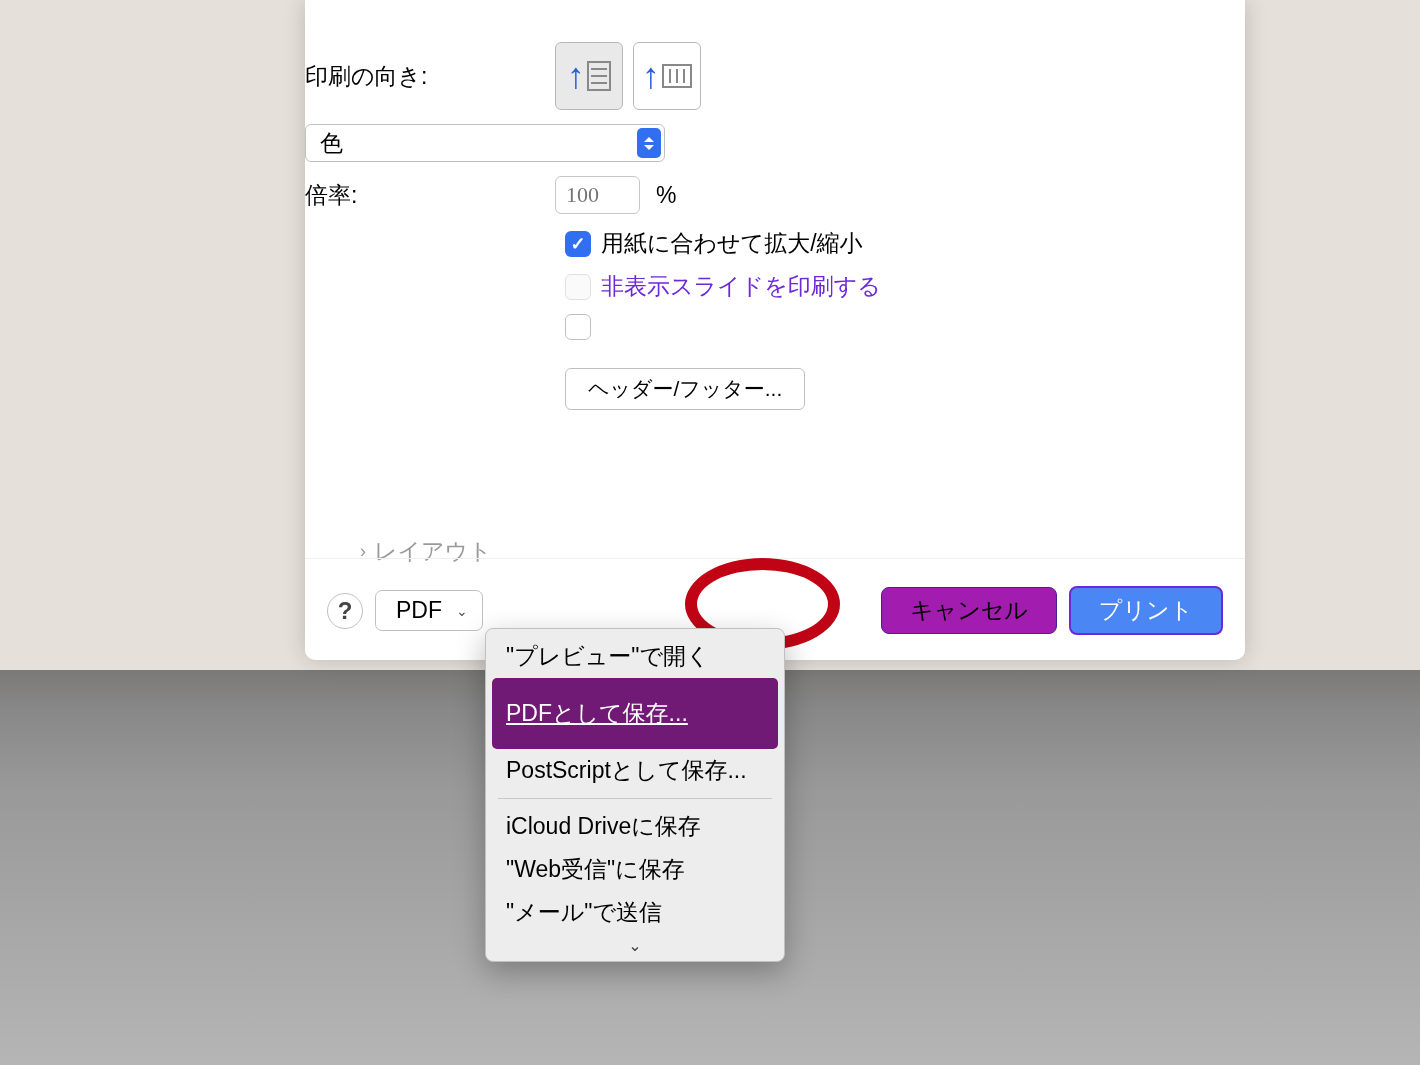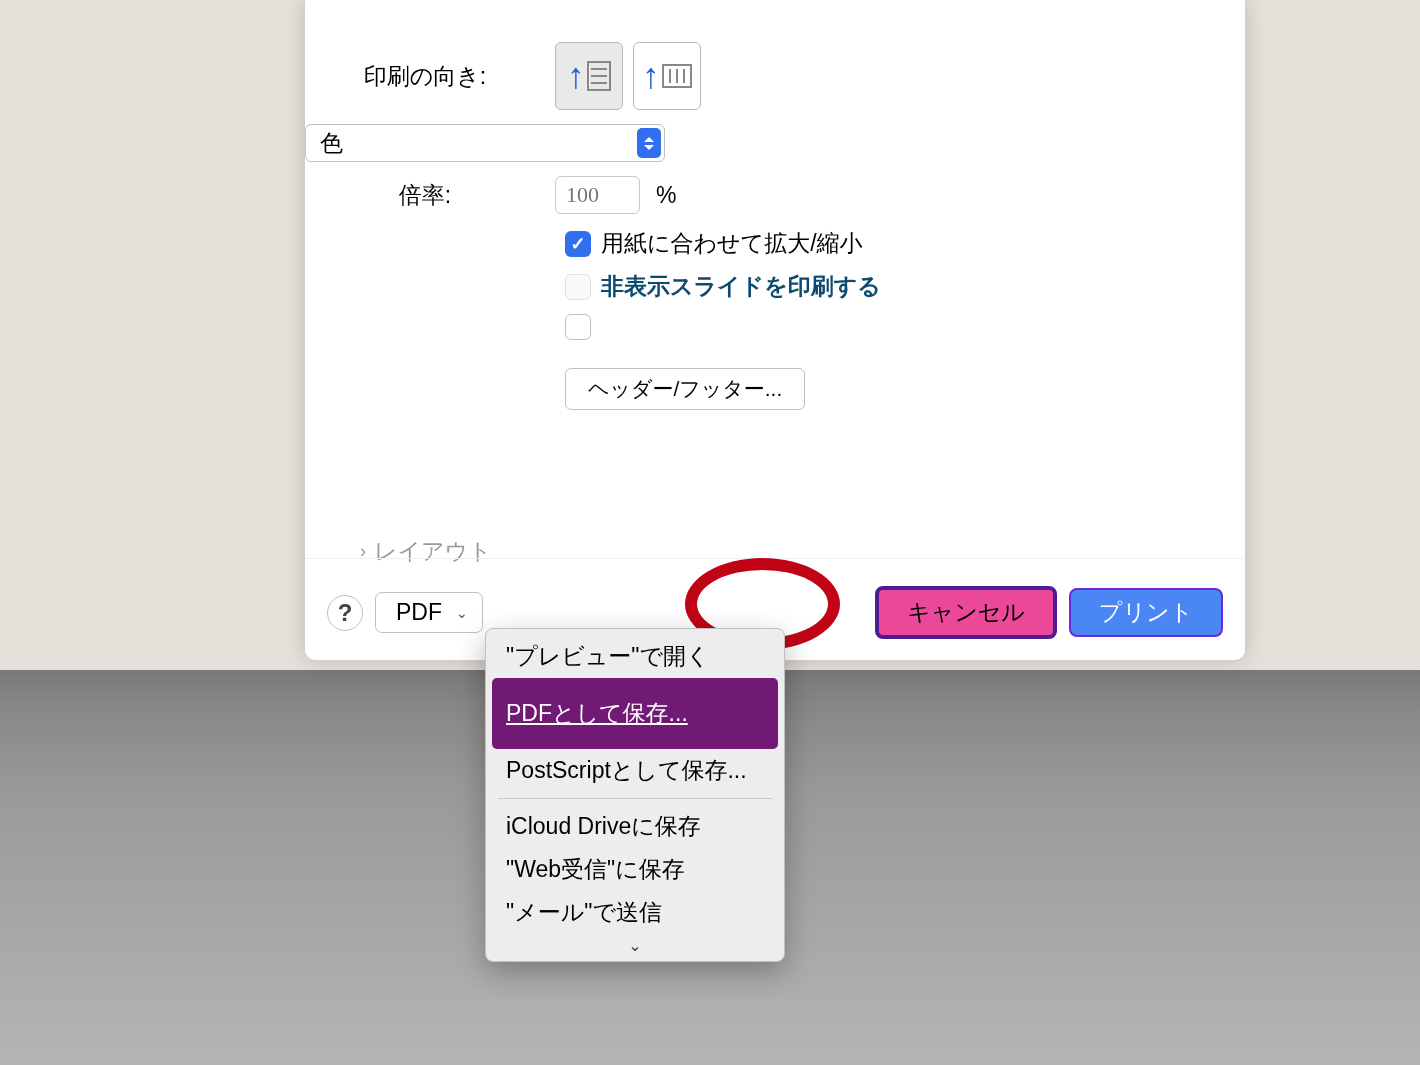--- a/index.html
+++ b/index.html
@@ -33,21 +33,21 @@
     .form-area {
       padding-top: 0;
     }
     .form-row {
       display: flex;
       align-items: center;
       margin-bottom: 14px;
     }
     .form-label {
       width: 250px;
-      text-align: center;
+      text-align: left;
       padding-right: 10px;
       font-size: 23px;
       color: #000;
     }
     .form-control-area {
       display: flex;
       align-items: center;
       gap: 10px;
     }
     .select-control {
@@ -171,21 +171,21 @@
     }
     .checkbox.disabled {
       border: 1px solid #e0e0e0;
       background: #fafafa;
     }
     .checkmark {
       color: #fff;
       font-size: 18px;
       font-weight: bold;
     }
-    .disabled-text { color: #0c4a6e; font-weight: bold; }
+    .disabled-text { color: #6d28d9; }
     .header-footer-btn {
       margin-left: 260px;
       margin-top: 16px;
       border: 1px solid #c0c0c0;
       border-radius: 6px;
       padding: 6px 22px;
       font-size: 21px;
       background: #fff;
       display: inline-block;
     }
@@ -246,22 +246,22 @@
       color: #555;
     }
     .spacer { flex: 1; }
     .btn {
       border-radius: 8px;
       padding: 7px 28px;
       font-size: 23px;
       margin-left: 12px;
     }
     .btn-cancel {
-      border: 4px solid #4c1d95;
-      background: #ec4899;
+      border: 1px solid #4c1d95;
+      background: #a21caf;
     }
     .btn-primary {
       background: #4a87f5;
       color: #fff;
       border: 2px solid #6d28d9;
     }
     .red-circle {
       position: absolute;
       top: 558px;
       left: 380px;

